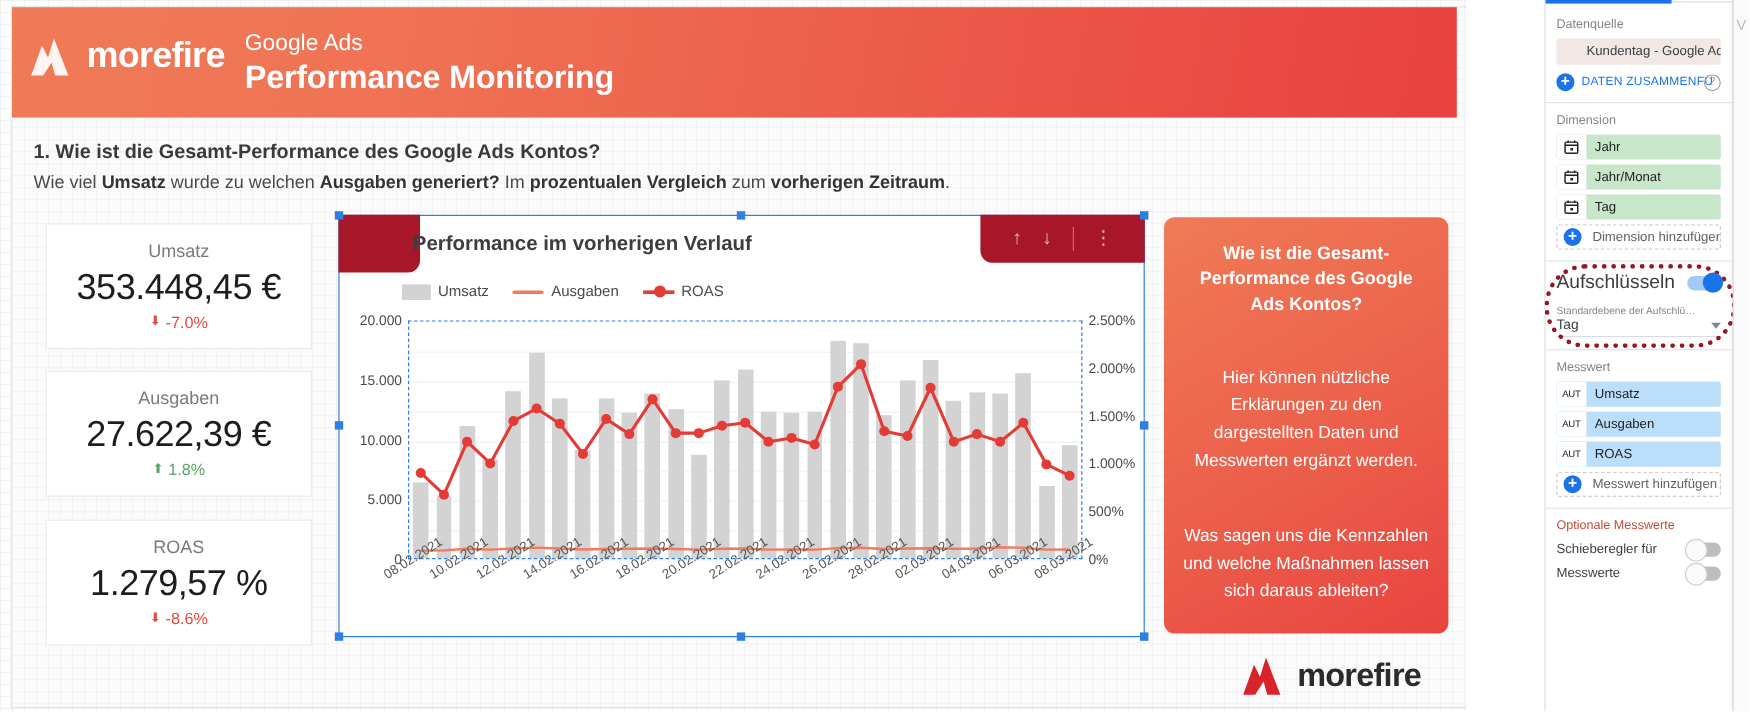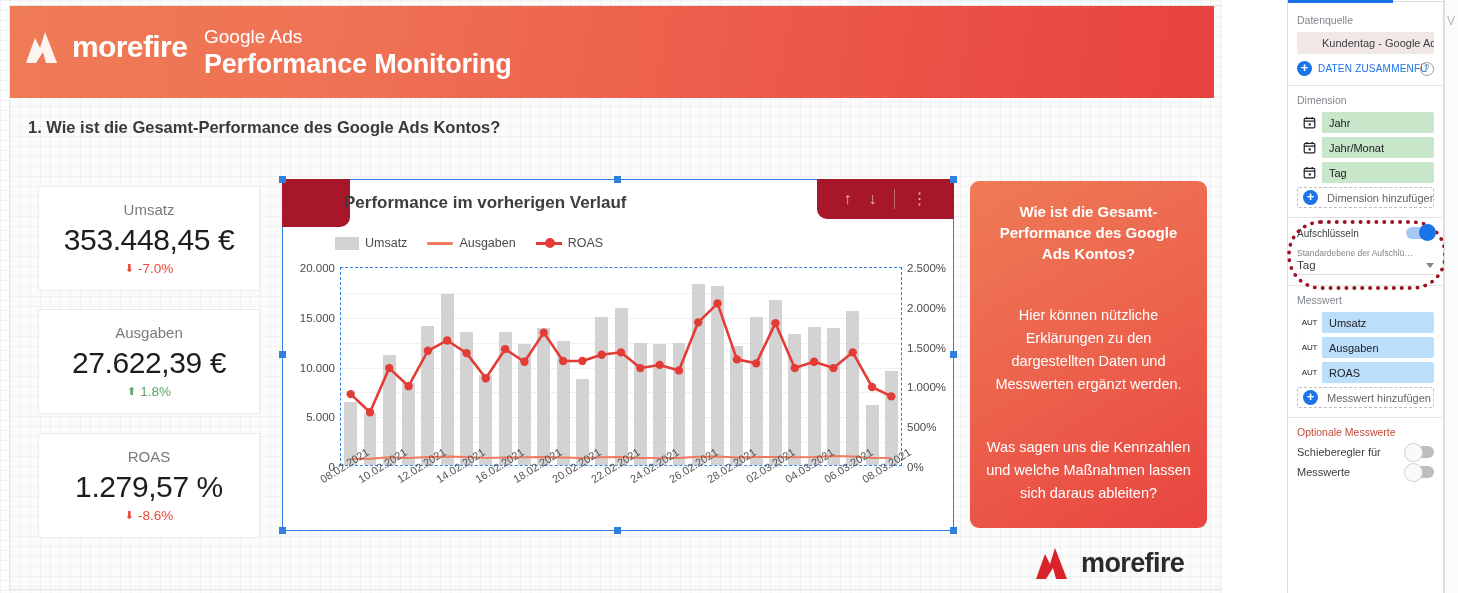--- a/index.html
+++ b/index.html
@@ -215,21 +215,21 @@
   .chip-add .tx { padding-left: 4px; white-space: nowrap; overflow: hidden; }
 
   #breakdown {
     position: relative; padding: 9px 9px 10px 9px; border-bottom: 1px solid #e4e4e4;
   }
   #breakdown-ring {
     position: absolute; left: -1px; top: 2px; width: 160px; height: 70px;
     border: 4px dotted #9b1423; border-radius: 34px; pointer-events: none;
   }
   .bd-row { display:flex; align-items:center; justify-content: space-between; }
-  .bd-label { font-size: 10px; color: #3c4043; text-align: right; }
+  .bd-label { font-size: 16px; color: #3c4043; text-align: right; }
   .toggle-on {
     position: relative; width: 28px; height: 12px; border-radius: 7px; background: #a6c8f5;
   }
   .toggle-on::after {
     content:''; position: absolute; right: -2px; top: -3px; width: 17px; height: 17px;
     border-radius: 50%; background: #1a73e8;
   }
   .toggle-off {
     position: relative; width: 28px; height: 12px; border-radius: 7px; background: #bdbdbd;
   }
@@ -270,20 +270,23 @@
       </div>
       <div id="title-wrap">
         <div id="t-small">Google Ads</div>
         <div id="t-big">Performance Monitoring</div>
       </div>
 
     </div>
 
     <div id="q-head">
       <div id="q-h1">1. Wie ist die Gesamt-Performance des Google Ads Kontos?</div>
+      <div id="q-h2">
+        <span>Wie viel </span><b>Umsatz</b><span> wurde zu welchen </span><b>Ausgaben generiert?</b><span> Im </span><b>prozentualen Vergleich</b><span> zum </span><b>vorherigen Zeitraum</b><span>.</span>
+      </div>
     </div>
 
     <div class="card" id="card-0">
       <div class="c-label">Umsatz</div>
       <div class="c-value">353.448,45 €</div>
       <div class="c-delta down">
         <span class="arrow">⬇</span>
         <span>-7.0%</span>
       </div>
     </div>

